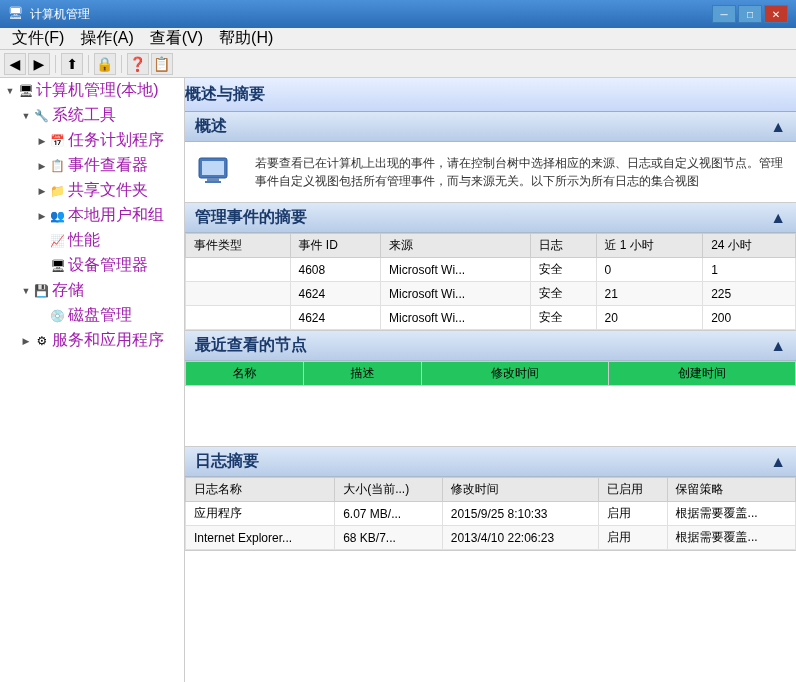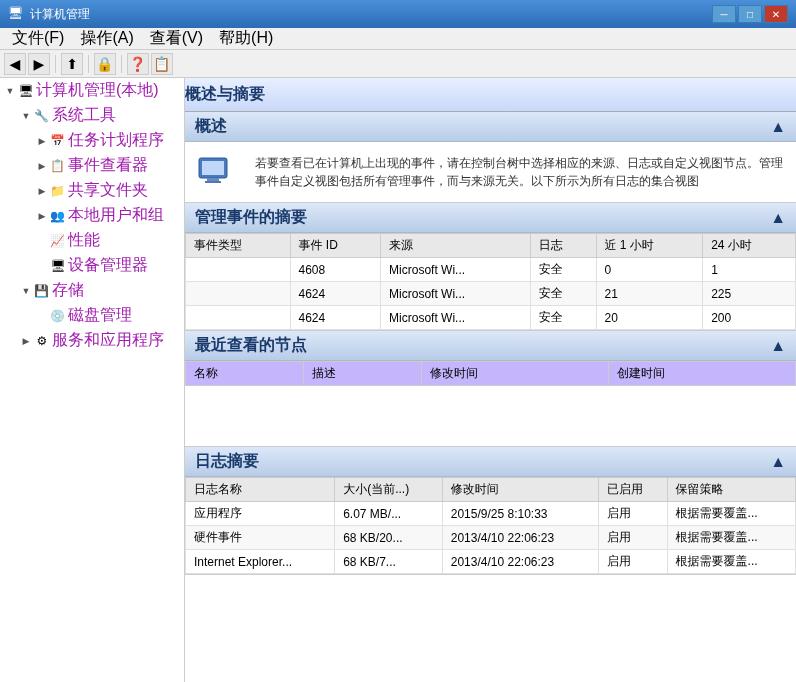--- a/index.html
+++ b/index.html
@@ -236,24 +236,24 @@
     .recently-viewed-content {
       padding: 8px;
       min-height: 80px;
     }
     .recently-viewed-table {
       width: 100%;
       border-collapse: collapse;
       font-size: 12px;
     }
     .recently-viewed-table th {
-      background: #c4b5fd;
+      background: #22c55e;
       border: 1px solid #ccc;
       padding: 3px 8px;
-      text-align: left;
+      text-align: center;
       font-weight: normal;
     }
   </style>
 </head>
 <body>
 
 <div class="title-bar">
   <span class="title-bar-icon">🖥</span>
   <span class="title-bar-text">计算机管理</span>
   <div class="title-bar-controls">
@@ -469,27 +469,20 @@
             </thead>
             <tbody id="log-table-body">
             <tr>
     <td>应用程序</td>
     <td>6.07 MB/...</td>
     <td>2015/9/25 8:10:33</td>
     <td>启用</td>
     <td>根据需要覆盖...</td>
   </tr>
                 <tr>
-    <td>硬件事件</td>
-    <td>68 KB/20...</td>
-    <td>2013/4/10 22:06:23</td>
-    <td>启用</td>
-    <td>根据需要覆盖...</td>
-  </tr>
-                <tr>
     <td>Internet Explorer...</td>
     <td>68 KB/7...</td>
     <td>2013/4/10 22:06:23</td>
     <td>启用</td>
     <td>根据需要覆盖...</td>
   </tr>
               </tbody>
           </table>
         </div>
       </div>

